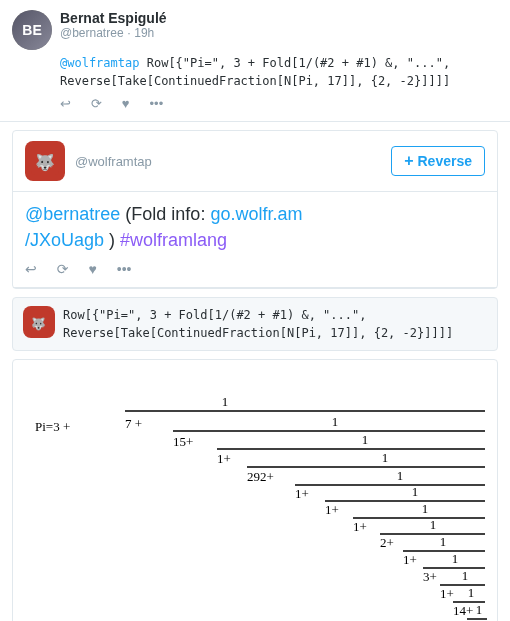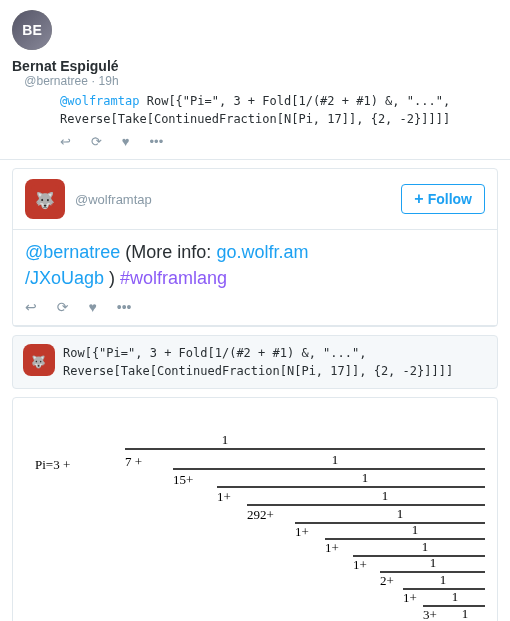--- a/index.html
+++ b/index.html
@@ -14,21 +14,20 @@
 
     
     .tweet-card {
       border-bottom: 1px solid #e1e8ed;
       padding: 10px 12px;
     }
     .tweet-header {
       display: flex;
       align-items: flex-start;
       gap: 8px;
-      flex-direction: column;
     }
     .avatar {
       width: 40px;
       height: 40px;
       border-radius: 50%;
       flex-shrink: 0;
       overflow: hidden;
       background: #888;
     }
     .avatar-img {
@@ -49,21 +48,20 @@
     }
     .tweet-name {
       font-weight: bold;
       font-size: 14px;
       color: #292f33;
       text-align: center;
     }
     .tweet-handle-time {
       font-size: 12px;
       color: #8899a6;
-      text-align: right;
     }
     .tweet-body {
       margin-top: 4px;
       font-size: 13px;
       color: #292f33;
       line-height: 1.4;
       padding-left: 48px;
     }
     .tweet-code {
       font-family: monospace;
@@ -249,28 +247,28 @@
           <rect width="28" height="28" rx="4" fill="#c0392b"></rect>
           <text x="14" y="21" text-anchor="middle" fill="white" font-size="16" font-family="serif">🐺</text>
         </svg>
       </div>
       <div>
         <div class="featured-handle">@wolframtap</div>
       </div>
     </div>
     <button class="follow-btn">
       <span class="plus-icon">+</span>
-      <span>Follow</span>
+      <span>Reverse</span>
     </button>
   </div>
 
   <div class="featured-tweet-body">
     <div class="featured-tweet-text">
       <a class="mention-link">@bernatree</a>
-      <span> (More info: </span>
+      <span> (Fold info: </span>
       <a class="mention-link">go.wolfr.am<br>/JXoUagb</a>
       <span>) </span>
       <a class="hashtag-link">#wolframlang</a>
     </div>
     <div class="featured-actions">
       <span>↩</span>
       <span>⟳</span>
       <span>♥</span>
       <span>•••</span>
     </div>

